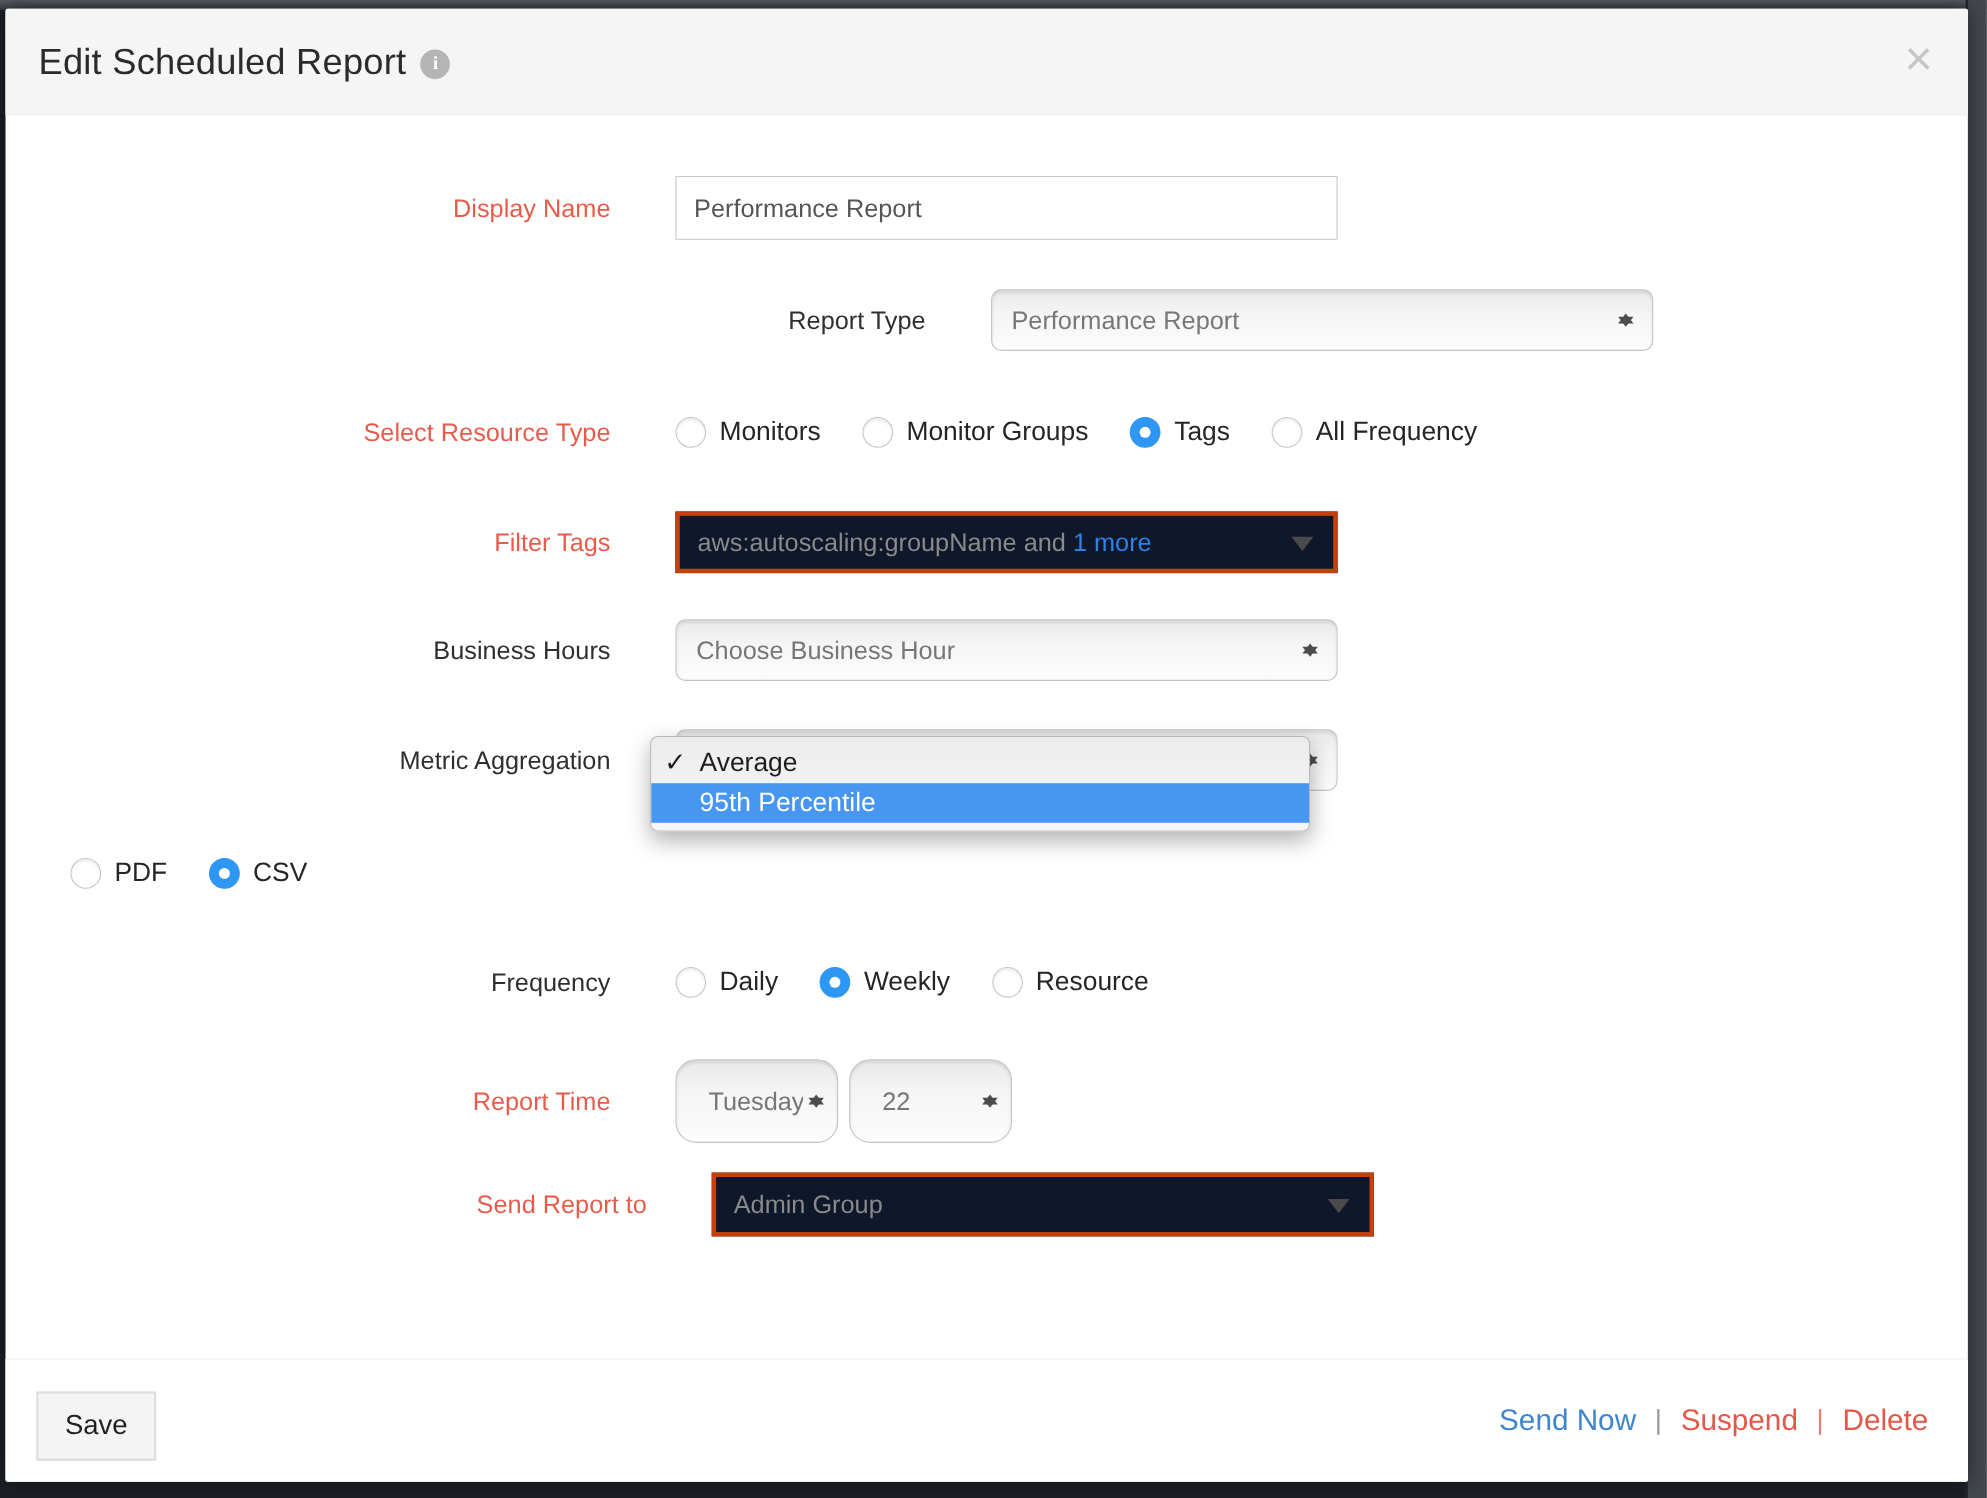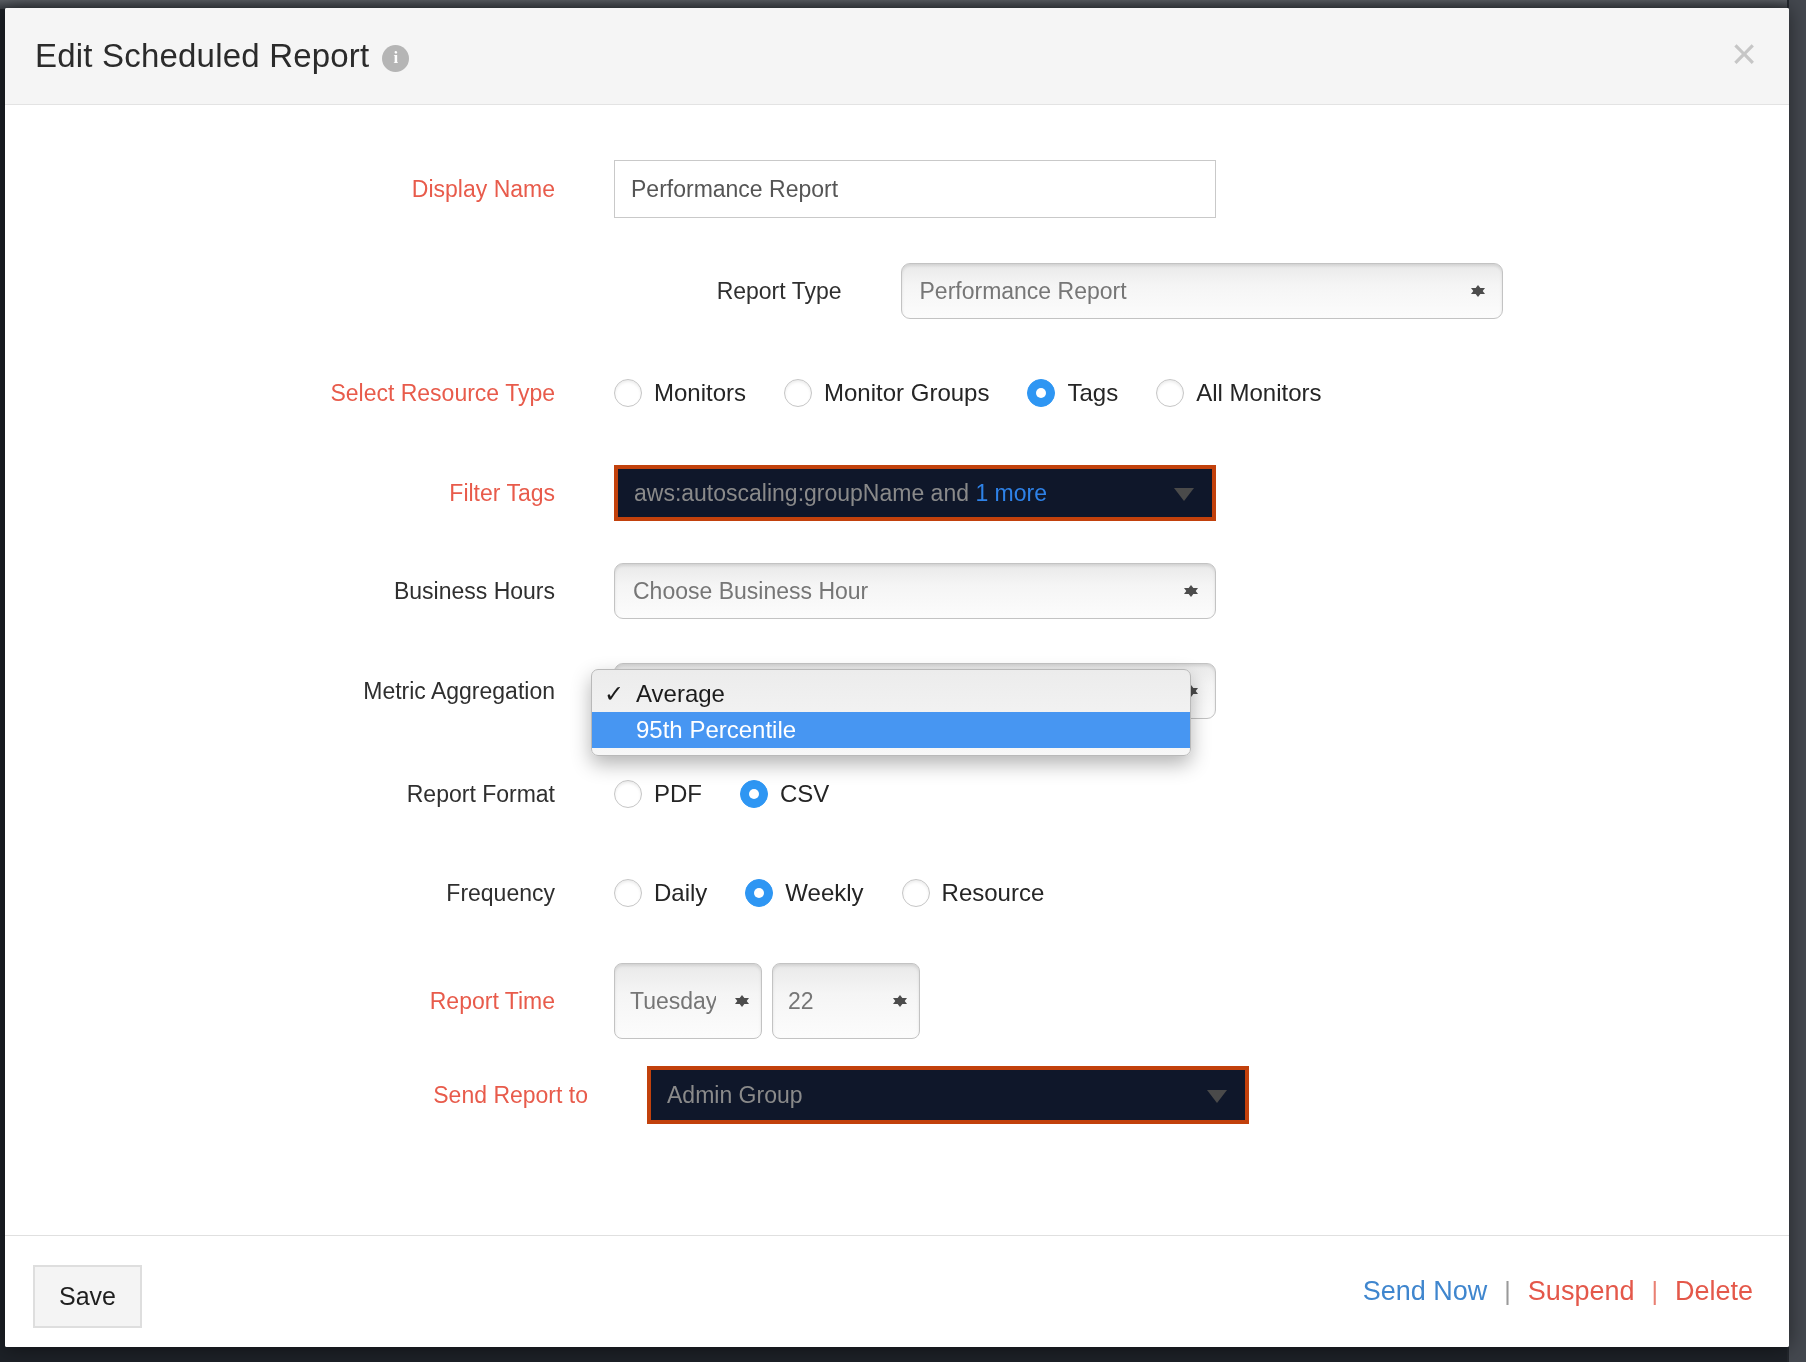--- a/index.html
+++ b/index.html
@@ -66,21 +66,21 @@
   
   .dd-panel { position:absolute; left:586px; top:661px; width:600px; z-index:6;
     background:linear-gradient(180deg,#ececec 0%,#f7f7f7 100%); border:1px solid #b9b9b9;
     border-radius:7px; box-shadow:0 8px 20px rgba(0,0,0,.3); padding:5px 0 7px 0; overflow:hidden; }
   .dd-opt { height:37px; display:flex; align-items:center; font-size:24px; color:#1c1c1c; position:relative; }
   .dd-opt .check { width:44px; text-align:center; font-size:24px; color:#1c1c1c; flex:none; }
   .dd-opt.hl { background:#4796f2; color:#fff; height:36px; }
   .dd-opt.hl .check { visibility:hidden; }
 
   
-  .mac-select.small { width:148px; height:76px; border-radius:8px; }
+  .mac-select.small { width:148px; height:76px; border-radius:19px;padding-left:14px; }
   .mac-select.small .sel-text { margin-left:15px; max-width:86px; }
   .mac-select.small .updown { right:11px; }
 
   
   .ftr { position:absolute; left:0; right:0; bottom:0; height:112px; border-top:1px solid #e0e0e0;
     background:#fff; border-radius:0 0 2px 2px; }
   .save-btn { position:absolute; left:28px; top:29px; width:109px; height:63px; background:#f4f4f4;
     border:2px solid #dedede; font-size:25px; color:#1f1f1f; font-family:"Liberation Sans",sans-serif; cursor:pointer; }
   .ftr-links { position:absolute; right:36px; top:0; height:100%; display:flex; align-items:center; gap:17px; font-size:27px; }
   .link-blue { color:#3f86ce; cursor:pointer; }
@@ -122,21 +122,21 @@
       <span class="radio-item">
         <span class="radio"></span>
         <span class="opt-label">Monitor Groups</span>
       </span>
       <span class="radio-item">
         <span class="radio on"></span>
         <span class="opt-label">Tags</span>
       </span>
       <span class="radio-item">
         <span class="radio"></span>
-        <span class="opt-label">All Monitors</span>
+        <span class="opt-label">All Frequency</span>
       </span>
     </div>
   </div>
 
   <div class="row" style="top:457px; height:56px;">
     <div class="lbl req">Filter Tags</div>
     <div class="ctrl flat-select">
       <span class="sel-text"><span>aws:autoscaling:groupName and </span><span class="more-link">1 more</span></span>
       <span class="tri-down"></span>
     </div>
@@ -161,21 +161,20 @@
       <span class="check">✓</span>
       <span>Average</span>
     </div>
     <div class="dd-opt hl">
       <span class="check">✓</span>
       <span>95th Percentile</span>
     </div>
   </div>
 
   <div class="row" style="top:761px; height:50px;">
-    <div class="lbl">Report Format</div>
     <div class="ctrl radio-group">
       <span class="radio-item">
         <span class="radio"></span>
         <span class="opt-label">PDF</span>
       </span>
       <span class="radio-item">
         <span class="radio on"></span>
         <span class="opt-label">CSV</span>
       </span>
     </div>

